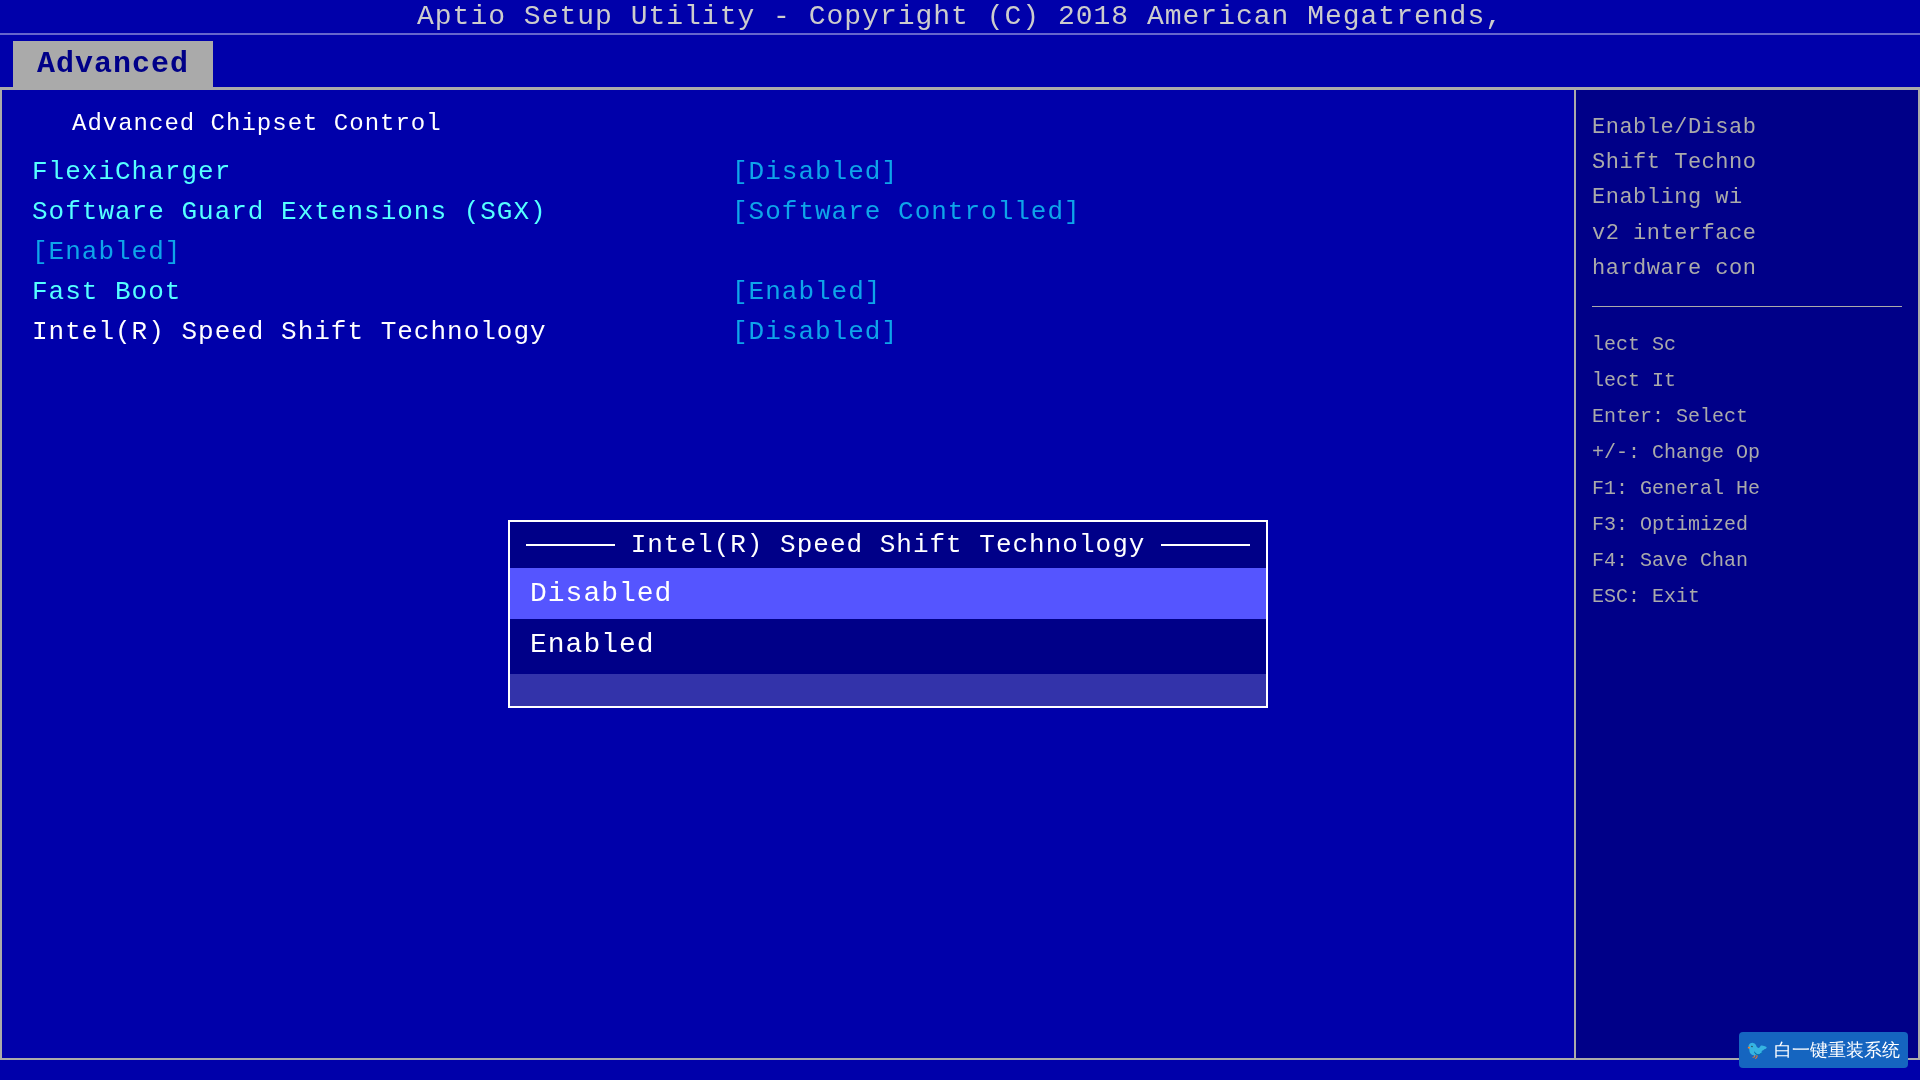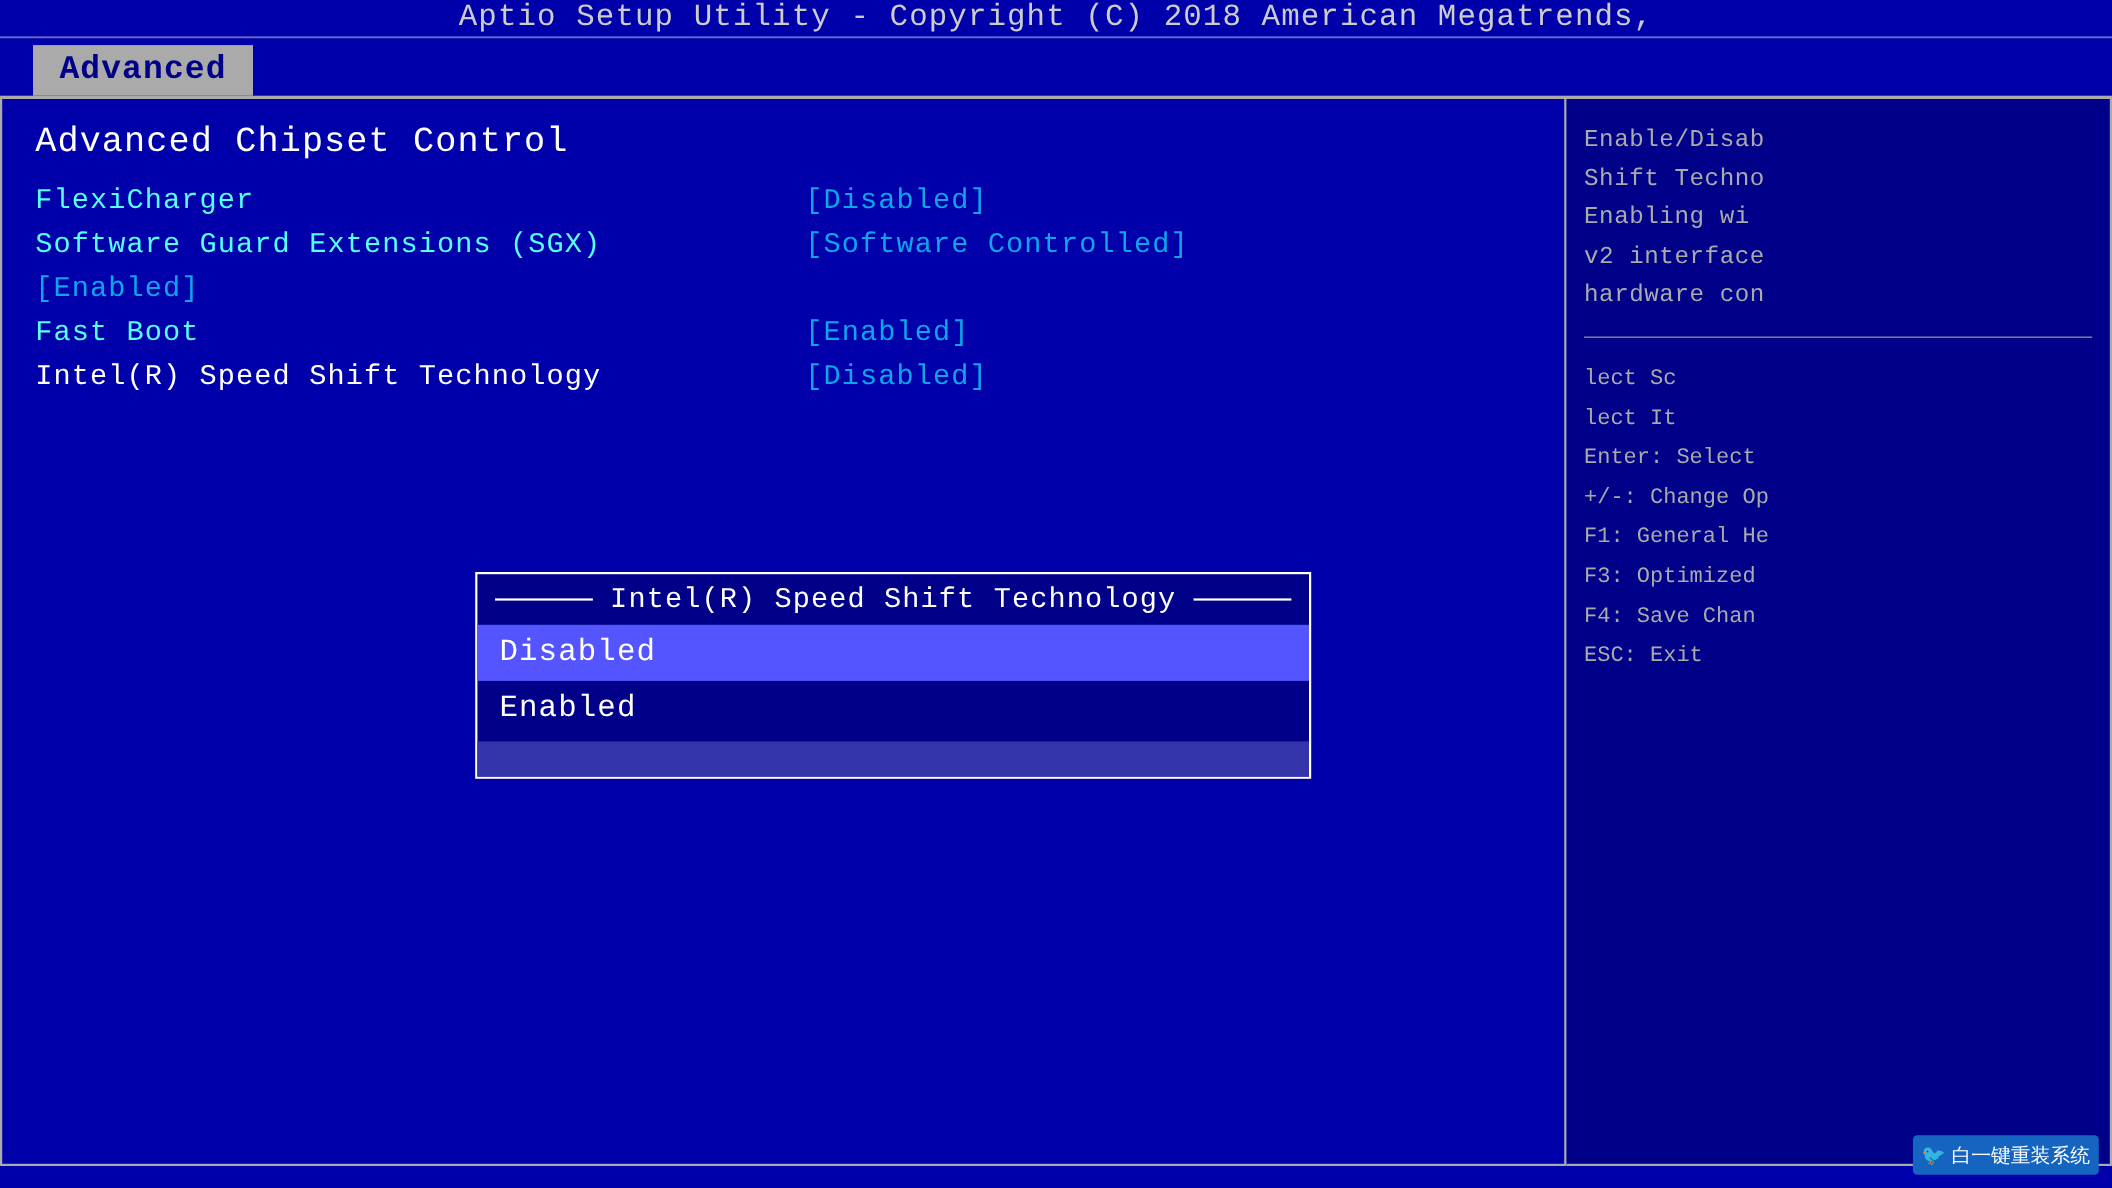--- a/index.html
+++ b/index.html
@@ -20,21 +20,21 @@
       padding: 1px 0;
       color: #CCCCCC;
       font-size: 28px;
       letter-spacing: 1px;
       border-bottom: 2px solid #6666CC;
     }
 
     
     .tab-bar {
       background-color: #0000AA;
-      padding: 6px 0 0 30px;
+      padding: 6px 0 0 13px;
       border-bottom: 3px solid #AAAAAA;
     }
 
     .tab-active {
       display: inline-block;
       background-color: #AAAAAA;
       color: #000088;
       font-size: 30px;
       padding: 6px 24px;
       font-weight: bold;
@@ -53,23 +53,24 @@
       flex: 1;
       background-color: #0000AA;
       border: 2px solid #AAAAAA;
       border-top: none;
       padding: 20px 30px;
       position: relative;
     }
 
     .section-header {
       color: #FFFFFF;
-      font-size: 32px;
+      font-size: 24px;
       margin-bottom: 20px;
       letter-spacing: 1px;
+      margin-left: 40px;
     }
 
     .setting-row {
       display: flex;
       flex-direction: row;
       align-items: center;
       margin-bottom: 10px;
       cursor: pointer;
     }
 
@@ -85,21 +86,21 @@
     }
 
     .setting-value {
       color: #0ea5e9;
       font-size: 26px;
       letter-spacing: 1px;
     }
 
     
     .right-panel {
-      width: 496px;
+      width: 344px;
       background-color: #000088;
       border: 2px solid #AAAAAA;
       border-top: none;
       border-left: none;
       padding: 20px 16px;
     }
 
     .right-panel-text {
       color: #AAAAAA;
       font-size: 22px;

